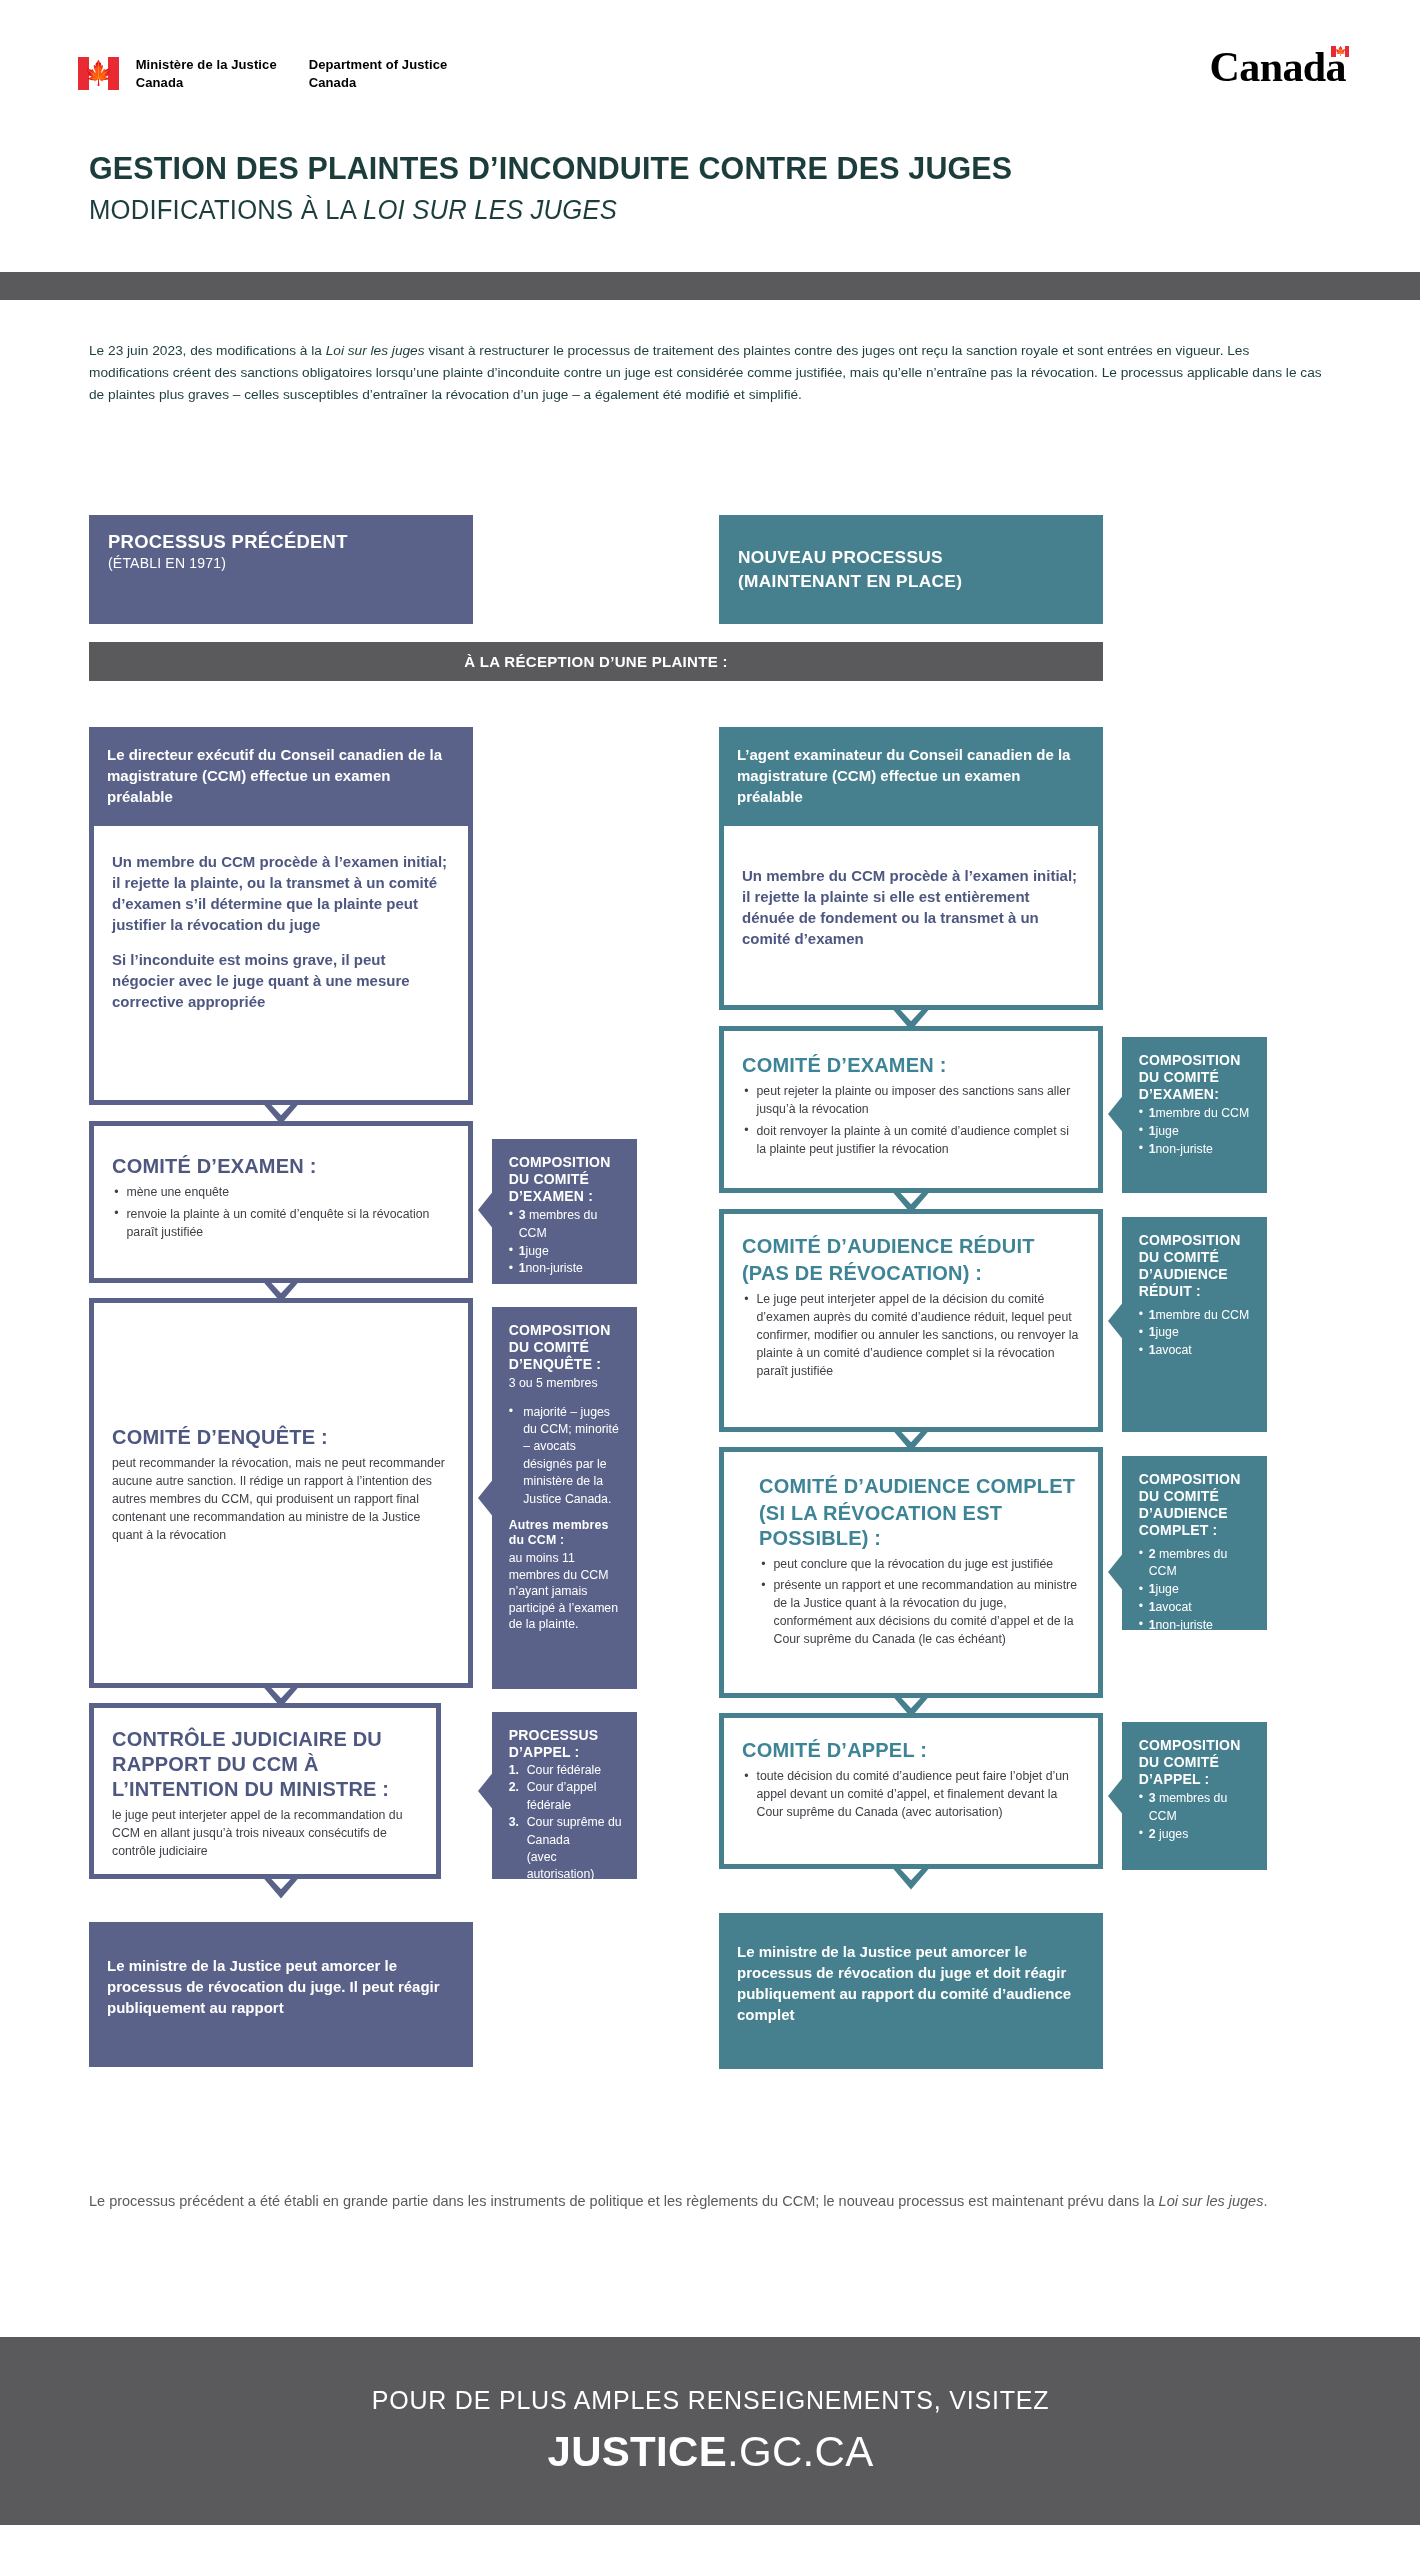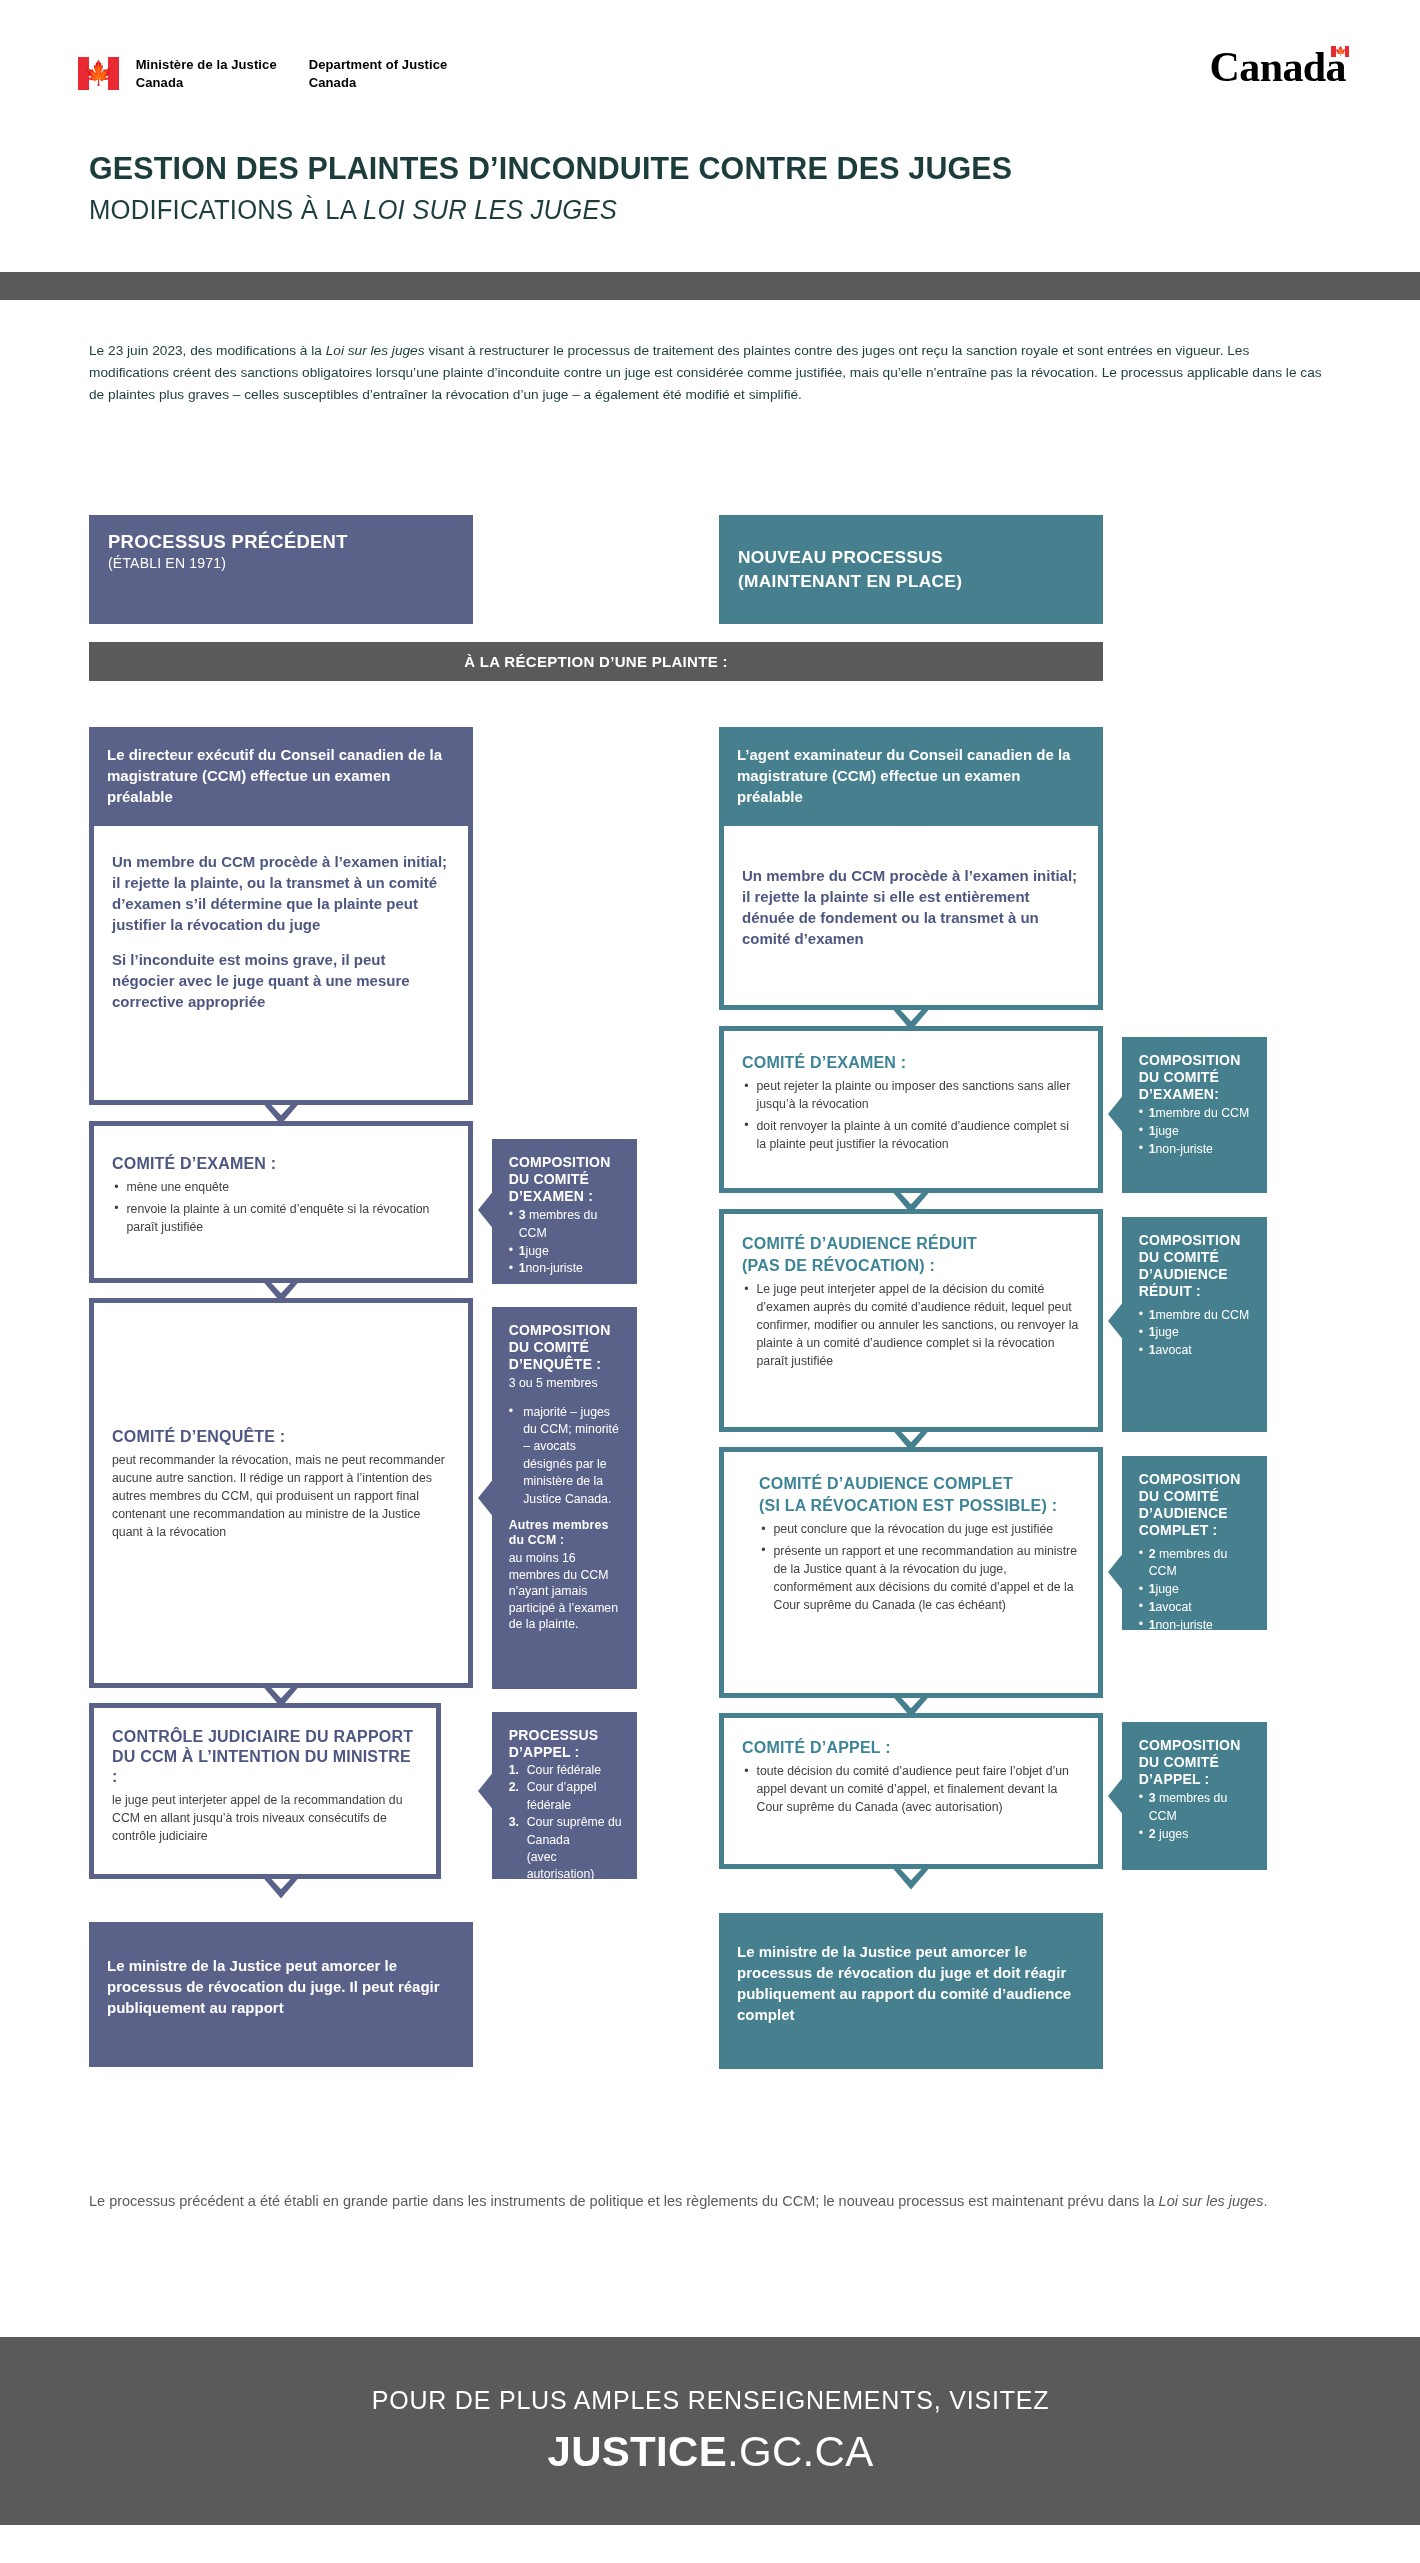--- a/index.html
+++ b/index.html
@@ -54,21 +54,21 @@
       background: #5a5a5d; color: #fff; display: flex; align-items: center; justify-content: center;
       font-size: 15px; font-weight: bold; letter-spacing: 0.3px; }
 
   
   .box { position: absolute; }
   .box-solid { color: #fff; margin-top: 28px; }
   .box-outline { background: #fff; }
 
   .box-inner { padding: 16.7px 18px; }
 
-  .bx-title { font-size: 16px; font-weight: bold; letter-spacing: 0.2px; line-height: 1.24; margin-bottom: 5.6px; }
+  .bx-title { font-size: 20px; font-weight: bold; letter-spacing: 0.2px; line-height: 1.24; margin-bottom: 5.6px; }
   .bx-lead { font-size: 15px; font-weight: bold; line-height: 1.40; }
   .bx-body { font-size: 12.3px; line-height: 1.46; }
   ul.bx-list { list-style: none; }
   ul.bx-list li { font-size: 12.3px; line-height: 1.46; position: relative; padding-left: 14.5px; margin-bottom: 3.3px; }
   ul.bx-list li:before { content: "•"; position: absolute; left: 2.2px; top: -0.6px; }
 
   
   .p-solid { background: #5a6289; }
   .p-outline { border: 5px solid #5a6289; }
   .p-outline .bx-title { color: #4e5780; }
@@ -227,21 +227,21 @@
 <div class="comp p-solid" style="left:492px; top:1307px; width:145px; height:382px;">
   <div class="notch p" style="left:-14px; top:173px;"></div>
   <div class="c-title">COMPOSITION DU COMITÉ D’ENQUÊTE :</div>
   <div class="c-sub">3 ou 5 membres</div>
   <div class="c-gap"></div>
   <ul class="indent">
     <li>majorité – juges du CCM; minorité – avocats désignés par le ministère de la Justice Canada.</li>
   </ul>
   <div class="c-gap"></div>
   <div class="c-title" style="font-size:12.3px;">Autres membres du CCM :</div>
-  <div class="c-sub">au moins 16 membres du CCM n’ayant jamais participé à l’examen de la plainte.</div>
+  <div class="c-sub">au moins 11 membres du CCM n’ayant jamais participé à l’examen de la plainte.</div>
 </div>
 
 <div class="comp p-solid" style="left:492px; top:1712px; width:145px; height:167px;">
   <div class="notch p" style="left:-14px; top:61px;"></div>
   <div class="c-title">PROCESSUS D’APPEL :</div>
   <ol>
     <li>Cour fédérale</li>
     <li>Cour d’appel fédérale</li>
     <li>Cour suprême du Canada</li>
   </ol>

